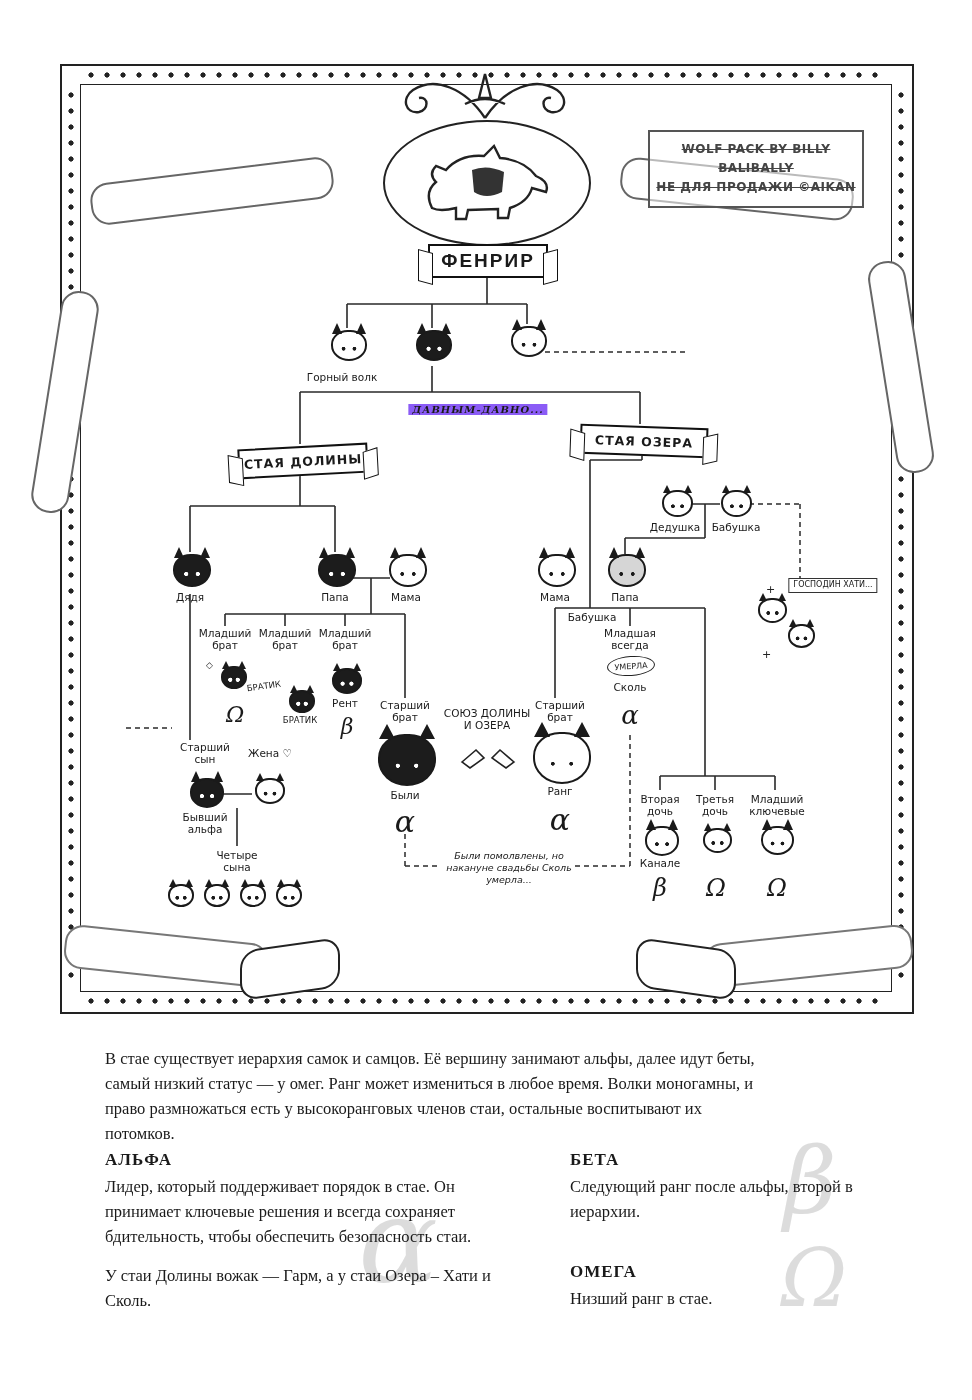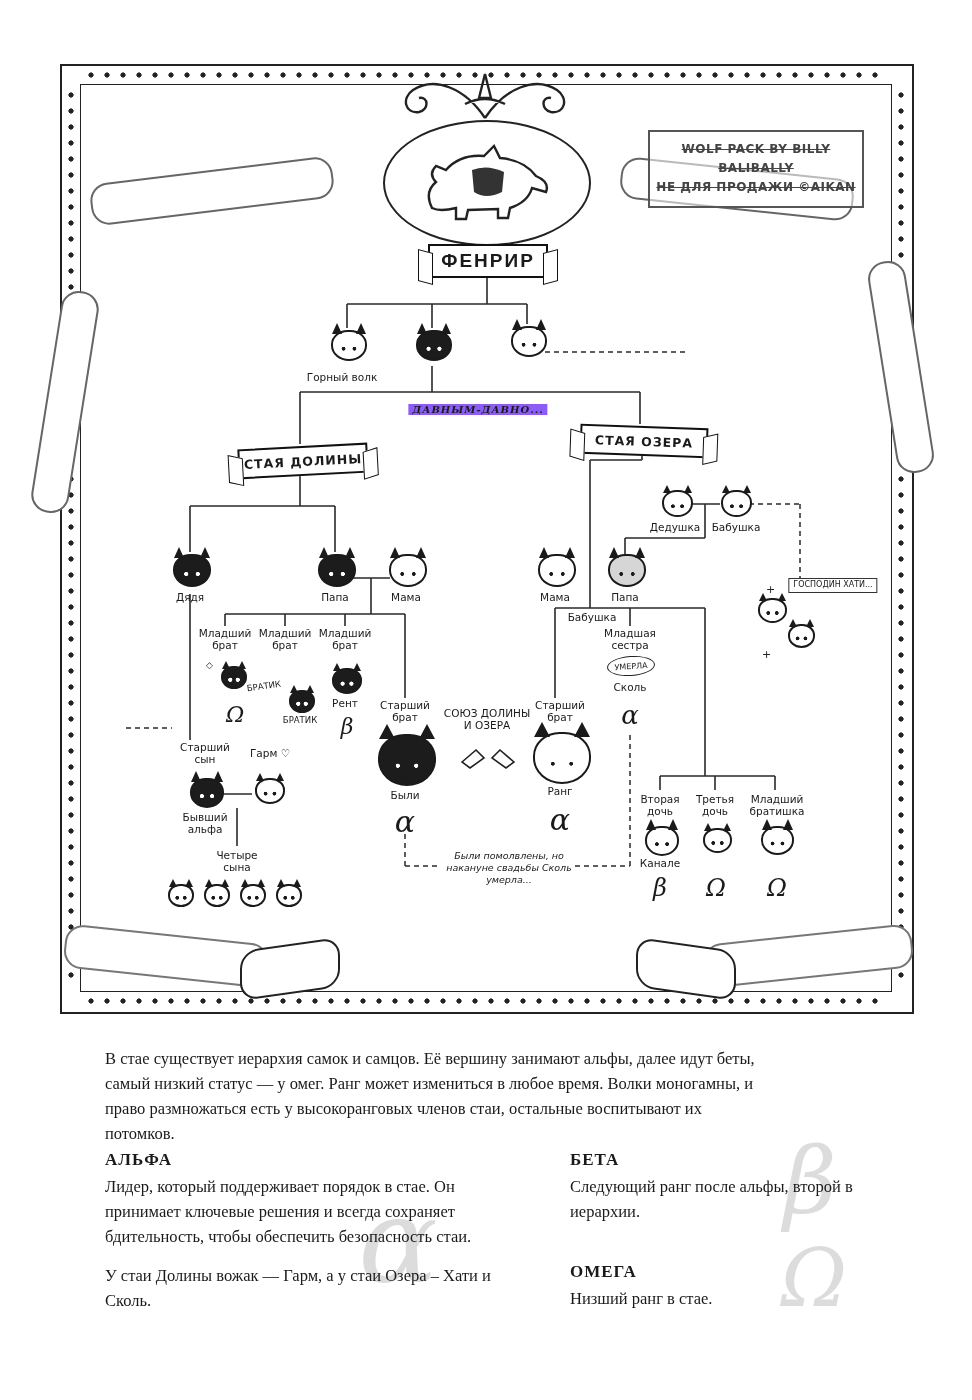--- a/index.html
+++ b/index.html
@@ -168,41 +168,41 @@
     <path d="M4 18 L18 6 L26 14 L12 24 Z" fill="#fff" stroke="#222" stroke-width="1.6"></path>
     <path d="M56 18 L42 6 L34 14 L48 24 Z" fill="#fff" stroke="#222" stroke-width="1.6"></path>
   </svg>
 
   <div class="lbl" style="left:560px;top:700px;width:58px;">Старший брат</div>
   <div class="wolf w-l light" style="left:533px;top:732px;width:54px;height:48px;"></div>
   <div class="lbl nowrap" style="left:560px;top:786px;">Ранг</div>
   <div class="greek" style="left:560px;top:802px;font-size:30px;">α</div>
 
   <div class="lbl nowrap" style="left:592px;top:612px;background:#fff;padding:0 3px;">Бабушка</div>
-  <div class="lbl" style="left:630px;top:628px;width:60px;">Младшая сестра</div>
+  <div class="lbl" style="left:630px;top:628px;width:60px;">Младшая всегда</div>
   <div class="burst" style="left:607px;top:656px;width:46px;height:18px;">
     <span>УМЕРЛА</span>
   </div>
   <div class="lbl nowrap" style="left:630px;top:682px;">Сколь</div>
   <div class="greek" style="left:630px;top:700px;font-size:26px;">α</div>
 
   <div class="lbl" style="left:205px;top:742px;width:58px;">Старший сын</div>
-  <div class="lbl nowrap" style="left:270px;top:748px;">Гарм ♡</div>
+  <div class="lbl nowrap" style="left:270px;top:748px;">Жена ♡</div>
   <div class="wolf w-m dark" style="left:190px;top:778px;width:30px;height:26px;"></div>
   <div class="wolf w-s light" style="left:255px;top:778px;width:26px;height:22px;"></div>
   <div class="lbl" style="left:205px;top:812px;width:58px;">Бывший альфа</div>
   <div class="lbl" style="left:237px;top:850px;width:52px;">Четыре сына</div>
   <div class="wolf w-s light" style="left:168px;top:884px;width:22px;height:19px;"></div>
   <div class="wolf w-s light" style="left:204px;top:884px;width:22px;height:19px;"></div>
   <div class="wolf w-s light" style="left:240px;top:884px;width:22px;height:19px;"></div>
   <div class="wolf w-s light" style="left:276px;top:884px;width:22px;height:19px;"></div>
 
   <div class="lbl" style="left:660px;top:794px;width:54px;">Вторая дочь</div>
   <div class="lbl" style="left:715px;top:794px;width:54px;">Третья дочь</div>
-  <div class="lbl" style="left:777px;top:794px;width:66px;">Младший братишка</div>
+  <div class="lbl" style="left:777px;top:794px;width:66px;">Младший ключевые</div>
   <div class="wolf w-m light" style="left:645px;top:826px;width:30px;height:26px;"></div>
   <div class="wolf w-s light" style="left:703px;top:828px;width:25px;height:21px;"></div>
   <div class="wolf w-m light" style="left:761px;top:826px;width:29px;height:25px;"></div>
   <div class="lbl nowrap" style="left:660px;top:858px;">Канале</div>
   <div class="greek" style="left:660px;top:874px;font-size:24px;">β</div>
   <div class="greek" style="left:716px;top:874px;font-size:24px;">Ω</div>
   <div class="greek" style="left:777px;top:874px;font-size:24px;">Ω</div>
 
   <div class="note" style="left:443px;top:850px;width:132px;font-style:italic;">Были помолвлены, но накануне свадьбы Сколь умерла...</div>
 

